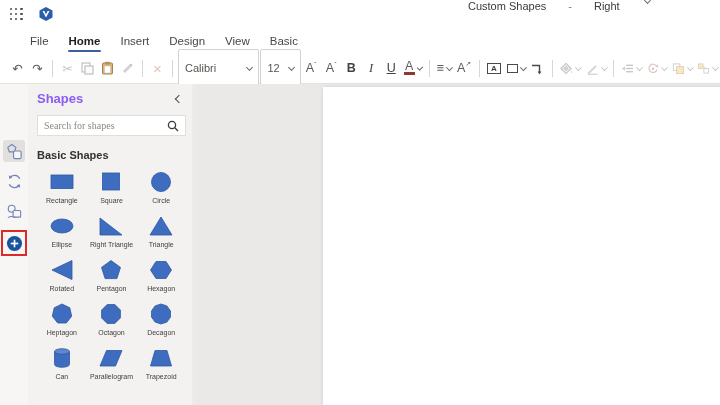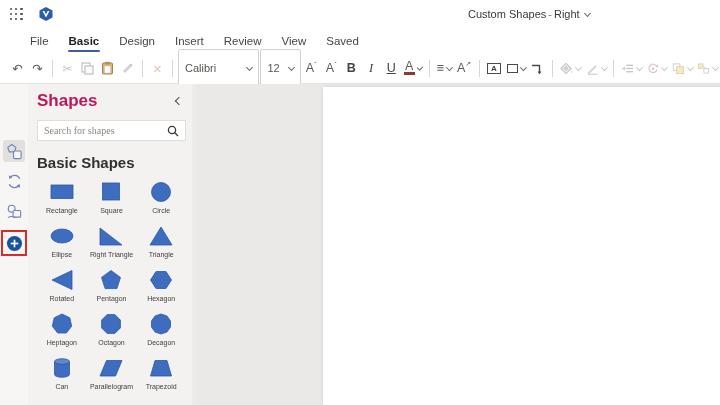--- a/index.html
+++ b/index.html
@@ -4,21 +4,21 @@
 <style>
   *{box-sizing:border-box;margin:0;padding:0}
   html,body{width:720px;height:405px;overflow:hidden}
   body{font-family:"Liberation Sans",sans-serif;background:#fff}
 
   
   .titlebar{height:28px;background:#fff;display:flex;align-items:center;position:relative}
   .waffle{margin-left:10px;width:13px;height:13px;display:grid;grid-template-columns:repeat(3,1fr);gap:2.2px;cursor:pointer}
   .waffle i{width:2.4px;height:2.4px;background:#4f4d4b;border-radius:1px}
   .visio-logo{margin-left:16px;display:flex;align-items:center}
-  .doc-title{position:absolute;left:468px;top:0;height:28px;display:flex;align-items:center;gap:2px;font-size:11px;color:#3b3a39}
+  .doc-title{position:absolute;left:468px;top:0;height:28px;display:flex;gap:22px;font-size:11px;color:#3b3a39}
   .doc-title .sep{color:#7a7876}
   .chev{width:5px;height:5px;border-right:1.1px solid #6d6b68;border-bottom:1.1px solid #6d6b68;display:inline-block;transform:rotate(45deg);margin-left:3px;margin-top:-2px}
 
   
   .menubar{height:25px;display:flex;align-items:stretch;padding-left:20px;font-size:11.5px;color:#484644;background:#fff}
   .menu-item{padding:0 10px;display:flex;align-items:center;position:relative;cursor:pointer}
   .menu-item.active{font-weight:bold;color:#201f1e}
   .menu-item.active::after{content:"";position:absolute;left:9px;right:9px;bottom:1px;height:2px;background:#3b5fa3;border-radius:1px}
 
   
@@ -41,26 +41,26 @@
   
   .content{display:flex;height:321px;background:#eae9e7}
   .rail{width:28px;background:#f7f6f5;display:flex;flex-direction:column;align-items:center;padding-top:56px;gap:8px;flex:none}
   .rail-item{width:22px;height:22px;display:flex;align-items:center;justify-content:center;border-radius:3px;cursor:pointer}
   .rail-item.selected{background:#e2e0dd}
   .annotation-box{border:2px solid #d92b2b;padding:1px;display:flex;align-items:center;justify-content:center}
 
   .panel{width:168px;background:#f3f2f0;padding:7px 10px 0 9px;flex:none;position:relative}
   .panel::after{content:"";position:absolute;top:0;right:0;width:4px;height:100%;background:#ecebe9}
   .panel-head{display:flex;justify-content:space-between;align-items:center;padding-right:4px}
-  .panel-title{font-size:17px;font-weight:bold;color:#be185d}
+  .panel-title{font-size:13px;font-weight:bold;color:#8b5cf6}
   .collapse-chev{width:6px;height:6px;border-left:1.4px solid #4c4a48;border-bottom:1.4px solid #4c4a48;transform:rotate(45deg);cursor:pointer}
   .searchbox{margin-top:9px;height:21px;background:#fff;border:1px solid #e0ded9;display:flex;align-items:center;padding:0 6px;gap:4px}
   .searchbox input{flex:1;border:none;outline:none;font-size:10px;color:#333;font-family:Liberation Serif, serif;background:transparent;min-width:0}
   .searchbox input::placeholder{color:#8a8886}
-  .section-title{margin-top:13px;font-size:15px;font-weight:600;color:#323130}
+  .section-title{margin-top:13px;font-size:11px;font-weight:600;color:#323130}
   .shape-grid{margin-top:9px;display:grid;grid-template-columns:repeat(3,1fr);row-gap:10px}
   .shape-cell{display:flex;flex-direction:column;align-items:center;gap:3px;cursor:pointer}
   .shape-label{font-size:7px;color:#42413f;white-space:nowrap}
 
   .canvas{flex:1;position:relative;background:#eae9e7}
   .page{position:absolute;left:127px;top:3px;right:-1px;bottom:-1px;background:#fff;box-shadow:0 0 4px rgba(0,0,0,.10)}
 </style>
 </head>
 <body>
 
@@ -85,26 +85,25 @@
   <div class="doc-title">
     <span>Custom Shapes</span>
     <span class="sep">-</span>
     <span>Right</span>
     <i class="chev"></i>
   </div>
 </div>
 
 <div class="menubar">
     <span class="menu-item">File</span>
-    <span class="menu-item active">Basic</span>
+    <span class="menu-item active">Home</span>
+    <span class="menu-item">Insert</span>
     <span class="menu-item">Design</span>
-    <span class="menu-item">Insert</span>
-    <span class="menu-item">Review</span>
     <span class="menu-item">View</span>
-    <span class="menu-item">Saved</span>
+    <span class="menu-item">Basic</span>
   </div>
 
 <div class="toolbar">
   <span class="tbtn">
       <span>↶</span>
     </span>
   <span class="tbtn">
       <span>↷</span>
     </span>
   <span class="tdiv"></span>

